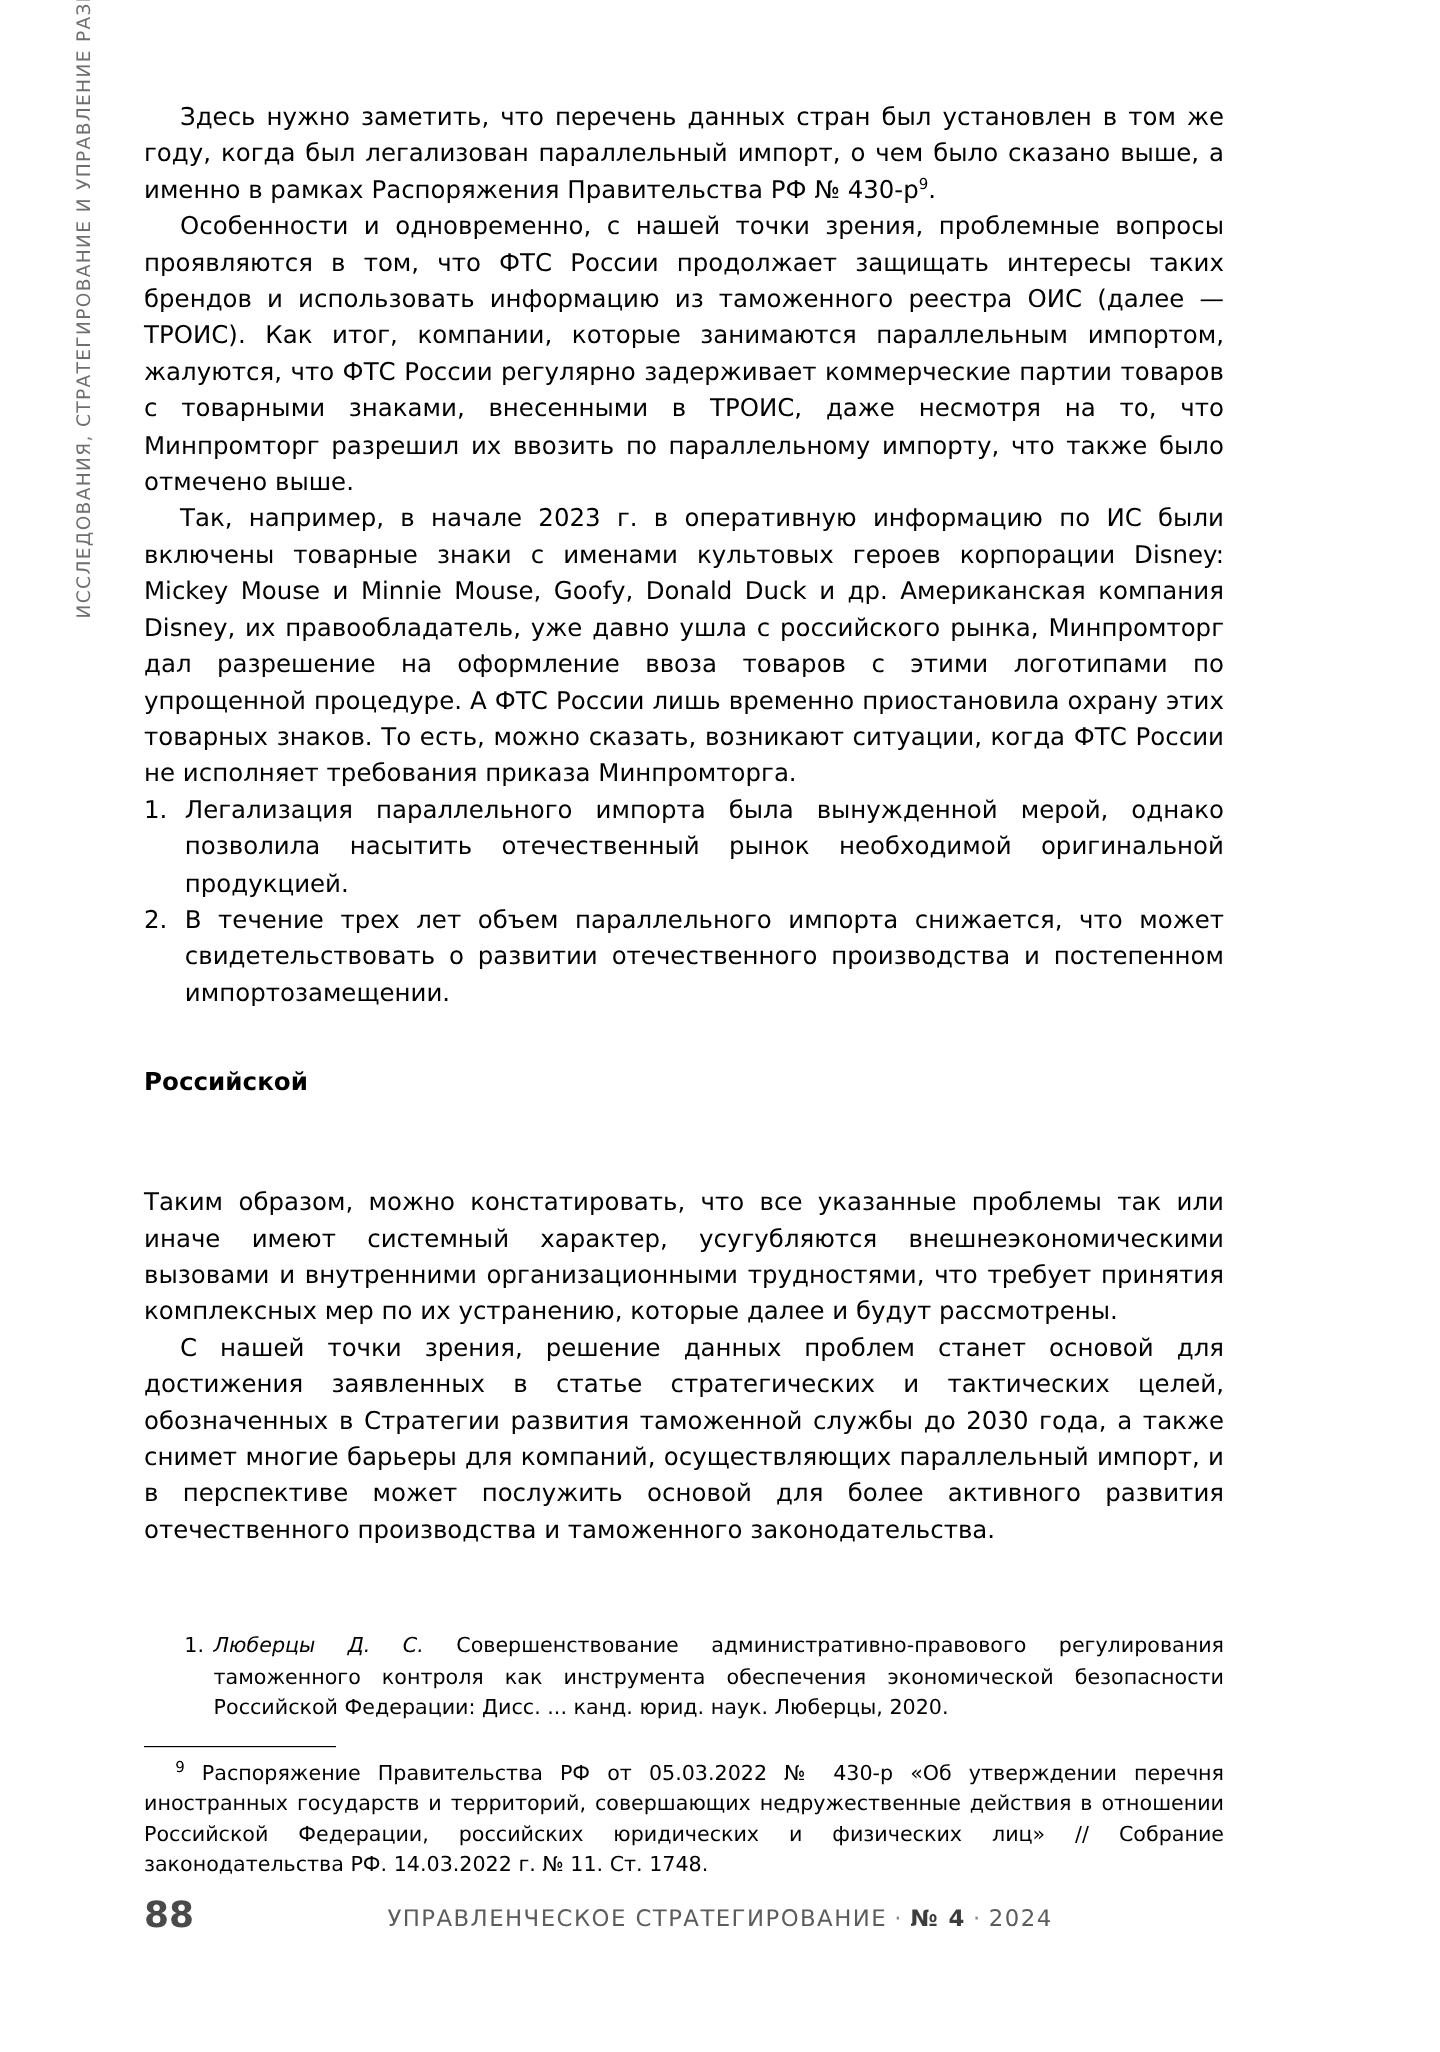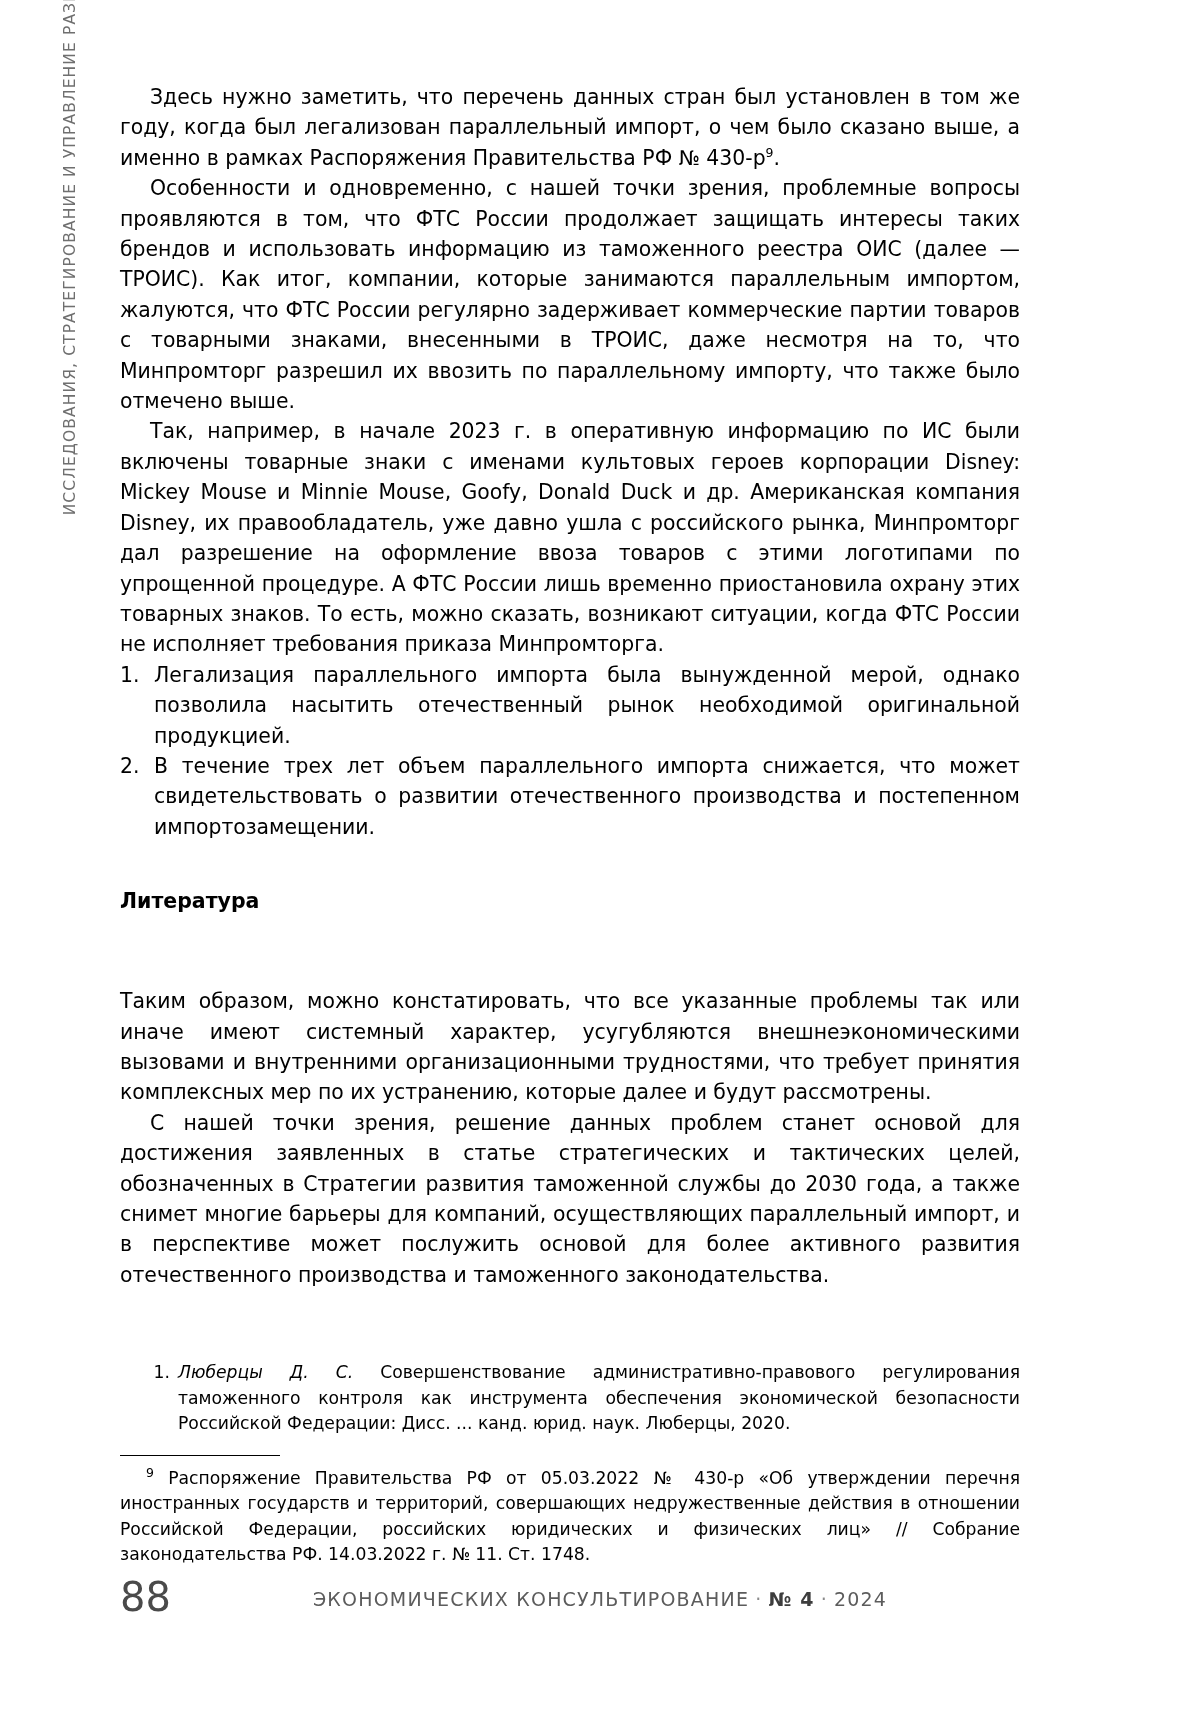--- a/index.html
+++ b/index.html
@@ -147,22 +147,22 @@
     position: absolute;
     left: 0;
     bottom: 96px;
     width: 1200px;
     height: 40px;
   }
   .folio {
     position: absolute;
     left: 120px;
     bottom: 0;
-    font-size: 40px;
-    font-weight: normal;
+    font-size: 30px;
+    font-weight: bold;
     color: #4a4a4a;
     line-height: 34px;
     font-family: "DejaVu Sans", sans-serif;
   }
   .journal-line {
     position: absolute;
     left: 0;
     right: 0;
     bottom: 4px;
     text-align: center;
@@ -205,21 +205,21 @@
       </li>
       <li>
         <span class="marker">2.</span>
         <span>В течение трех лет объем параллельного импорта снижается, что может свидетельствовать о развитии отечественного производства и постепенном импортозамещении.</span>
       </li>
     </ol>
 
 
     <div class="sp-44"></div>
 
-    <h2 class="section">Литература</h2>
+    <h2 class="section">Российской</h2>
 
     <div class="sp-22"></div>
 
     <p class="body noindent">Таким образом, можно констатировать, что все указанные проблемы так или иначе имеют системный характер, усугубляются внешнеэкономическими вызовами и внутренними организационными трудностями, что требует принятия комплексных мер по их устранению, которые далее и будут рассмотрены.</p>
 
     <p class="body">С нашей точки зрения, решение данных проблем станет основой для достижения заявленных в статье стратегических и тактических целей, обозначенных в Стратегии развития таможенной службы до 2030 года, а также снимет многие барьеры для компаний, осуществляющих параллельный импорт, и в перспективе может послужить основой для более активного развития отечественного производства и таможенного законодательства.</p>
 
     <div class="sp-52"></div>
 
 
@@ -234,17 +234,17 @@
 
     <div class="fn-rule"></div>
 
     <p class="footnote"><sup class="fn">9</sup><span> Распоряжение Правительства РФ от 05.03.2022 № 430-р «Об утверждении перечня иностранных государств и территорий, совершающих недружественные действия в отношении Российской Федерации, российских юридических и физических лиц» // Собрание законодательства РФ. 14.03.2022 г. № 11. Ст. 1748.</span></p>
 
   </div>
 
   <div class="footer">
     <div class="folio">88</div>
     <div class="journal-line">
-      <span>ЭКОНОМИЧЕСКИХ КОНСУЛЬТИРОВАНИЕ</span><span class="dot">·</span><span class="issue">№ 4</span><span class="dot">·</span><span>2024</span>
+      <span>УПРАВЛЕНЧЕСКОЕ СТРАТЕГИРОВАНИЕ</span><span class="dot">·</span><span class="issue">№ 4</span><span class="dot">·</span><span>2024</span>
     </div>
   </div>
 
 </div>
 
 </body></html>

